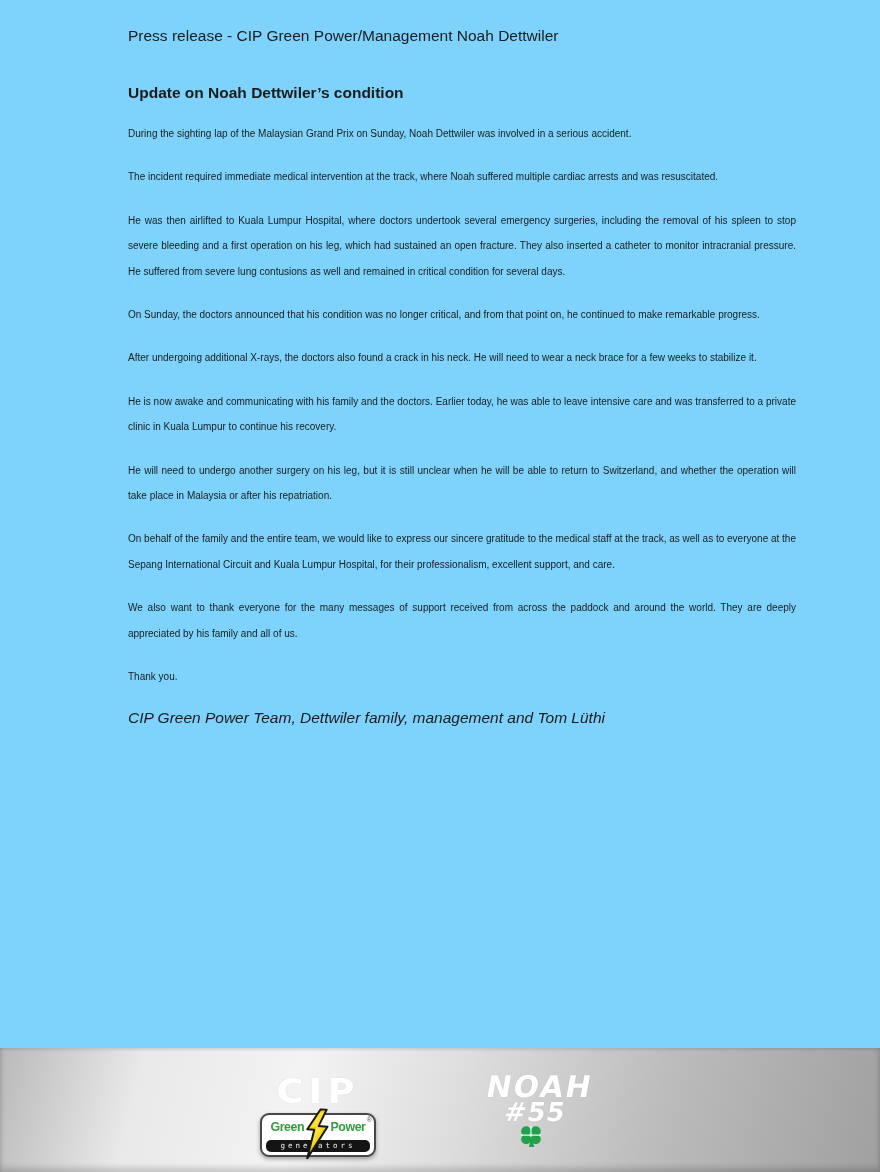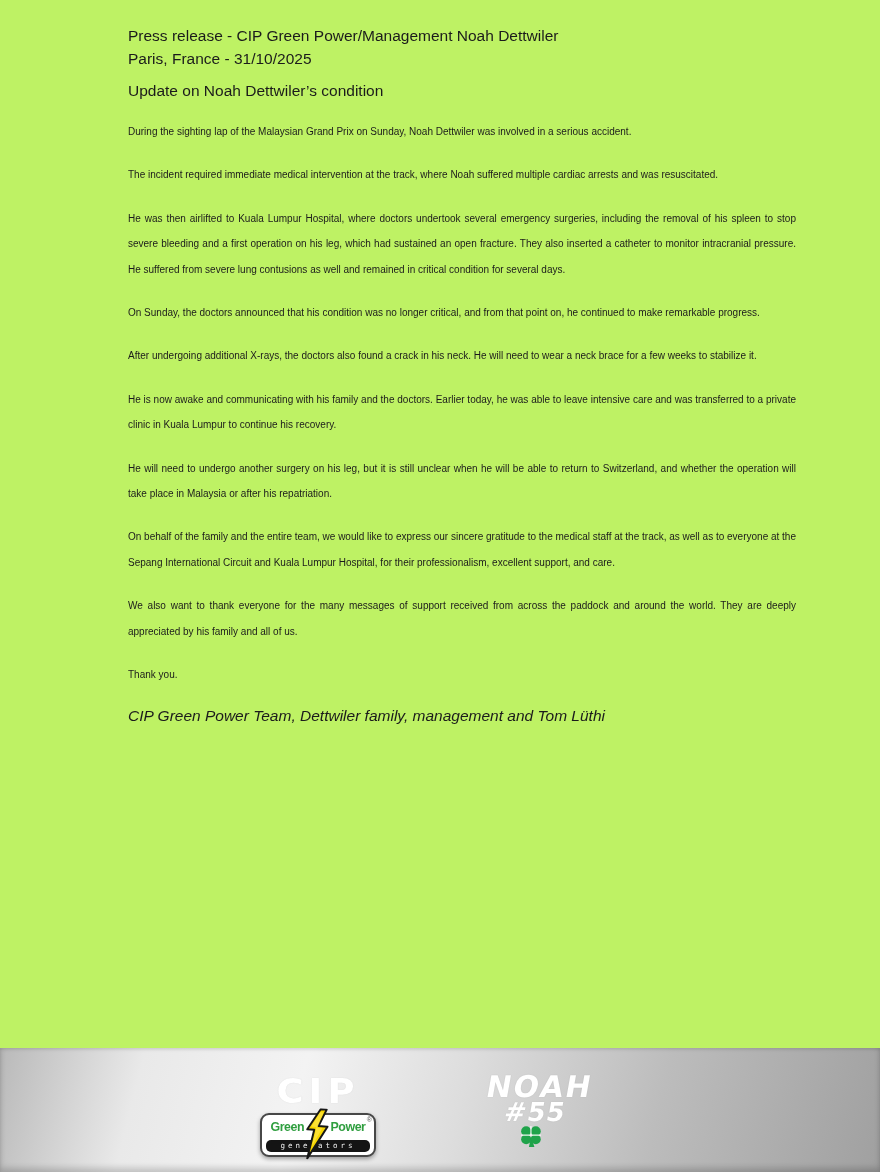--- a/index.html
+++ b/index.html
@@ -1,22 +1,22 @@
 <!DOCTYPE html>
 <html><head>
 <meta charset="utf-8">
 <style>
   html,body{margin:0;padding:0;background:#ffffff;}
   .page{
-    position:relative;width:880px;height:1172px;background:#bef264;
+    position:relative;width:880px;height:1172px;background:#7dd3fc;
     font-family:"Liberation Sans",sans-serif;color:#1b1b1b;overflow:hidden;
   }
   .content{position:absolute;left:128px;top:24px;width:668px;}
   .hdr{font-size:15.5px;line-height:23px;}
-  .doc-title{font-size:15.5px;font-weight:normal;margin-top:11px;line-height:20px;}
+  .doc-title{font-size:15.5px;font-weight:bold;margin-top:36px;line-height:20px;}
   p.body{font-size:10px;line-height:25.4px;text-align:justify;margin:18px 0 0 0;}
   p.short{text-align:left;}
   .signature{font-size:15.5px;font-weight:normal;font-style:italic;margin-top:18px;line-height:20px;}
 
   
   .footer{
     position:absolute;left:0;bottom:0;width:880px;height:124px;
     background:linear-gradient(104deg,#b9b9b9 0%,#e9e9e9 16%,#f3f3f3 34%,#dddddd 52%,#bcbcbc 74%,#a0a0a0 100%);
     box-shadow:inset 0 -4px 6px rgba(0,0,0,0.18), inset 0 2px 3px rgba(0,0,0,0.10);
   }
@@ -64,21 +64,20 @@
   .clover{width:26px;height:24px;margin-top:0;transform:skewX(10deg);}
 </style>
 </head>
 <body>
 
 <div class="page">
 
   <div class="content">
     <div class="hdr">
       <div>Press release - CIP Green Power/Management Noah Dettwiler</div>
-      <div>Paris, France - 31/10/2025</div>
     </div>
 
     <div class="doc-title">Update on Noah Dettwiler’s condition</div>
 
     <p class="body">During the sighting lap of the Malaysian Grand Prix on Sunday, Noah Dettwiler was involved in a serious accident.</p>
     <p class="body">The incident required immediate medical intervention at the track, where Noah suffered multiple cardiac arrests and was resuscitated.</p>
     <p class="body">He was then airlifted to Kuala Lumpur Hospital, where doctors undertook several emergency surgeries, including the removal of his spleen to stop severe bleeding and a first operation on his leg, which had sustained an open fracture. They also inserted a catheter to monitor intracranial pressure. He suffered from severe lung contusions as well and remained in critical condition for several days.</p>
     <p class="body">On Sunday, the doctors announced that his condition was no longer critical, and from that point on, he continued to make remarkable progress.</p>
     <p class="body">After undergoing additional X-rays, the doctors also found a crack in his neck. He will need to wear a neck brace for a few weeks to stabilize it.</p>
     <p class="body">He is now awake and communicating with his family and the doctors. Earlier today, he was able to leave intensive care and was transferred to a private clinic in Kuala Lumpur to continue his recovery.</p>

